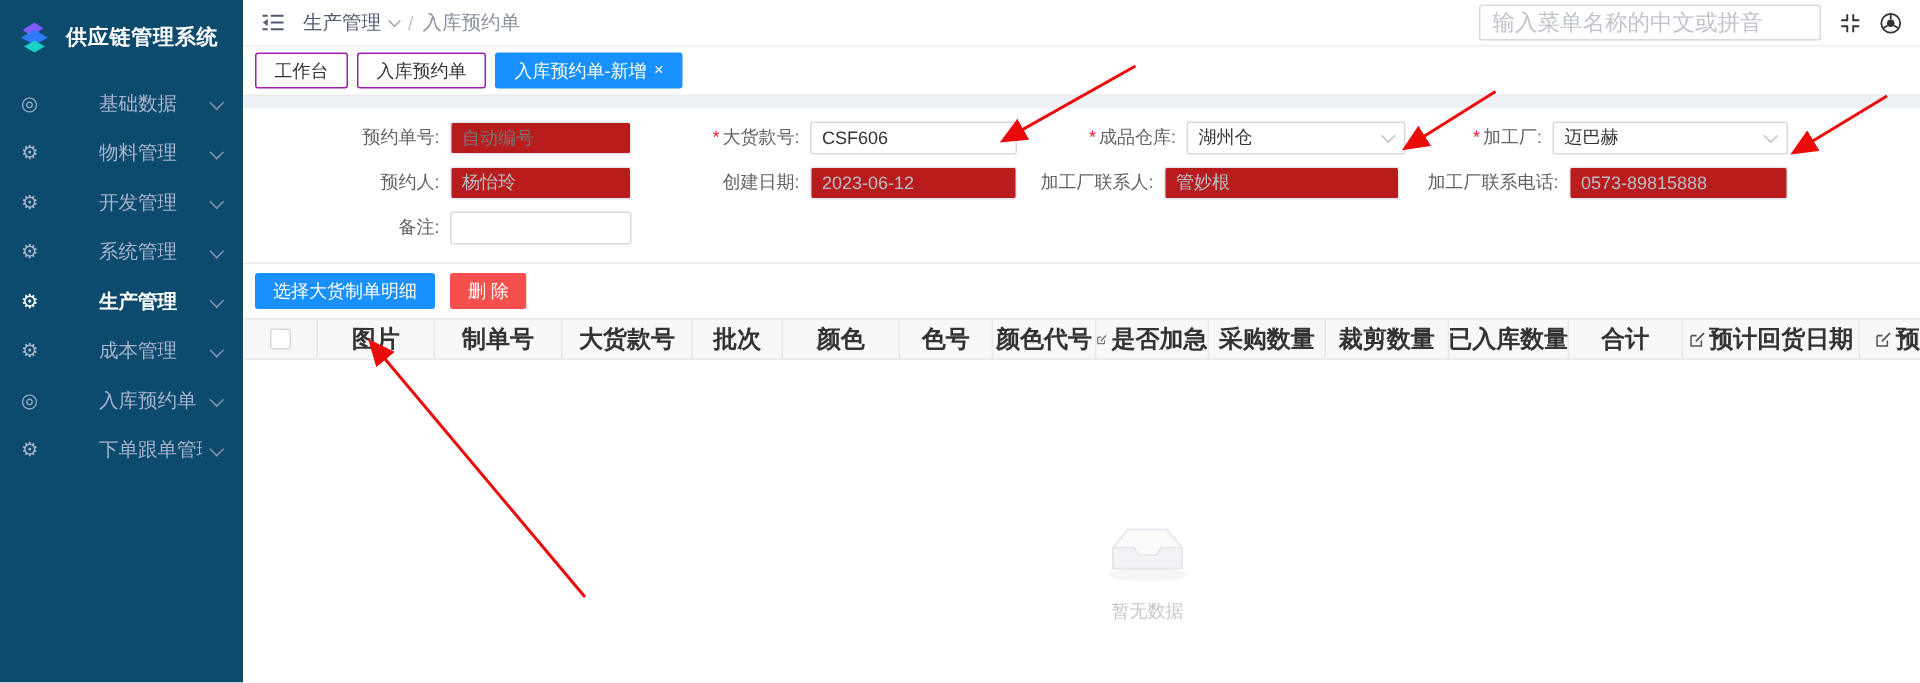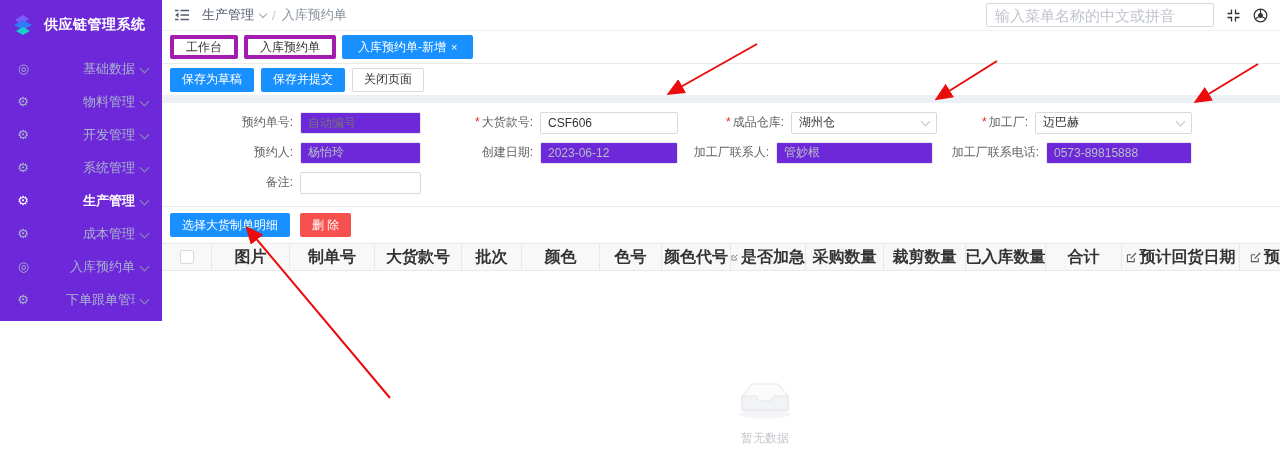--- a/index.html
+++ b/index.html
@@ -1,21 +1,21 @@
 <!DOCTYPE html>
 <html><head>
 <meta charset="utf-8">
 <style>
   * { margin:0; padding:0; box-sizing:border-box; }
   html,body { width:1280px; height:455px; }
   body { position:relative; overflow:hidden; background:#fff;
          font-family:"Liberation Sans","DejaVu Sans",sans-serif; font-size:12px; color:#333; }
 
   
-  .sidebar { position:absolute; left:0; top:0; width:162px; height:321px; background:#6d28d9; z-index:2;text-align:right; }
+  .sidebar { position:absolute; left:0; top:0; width:162px; height:455px; background:#0c4a6e; z-index:2; }
   .logo-row { display:flex; align-items:center; gap:8px; padding:12px 10px 14px 10px; }
   .logo-title { color:#fff; font-size:14px; font-weight:bold; letter-spacing:0.5px; white-space:nowrap; }
   .menu-item { display:flex; align-items:center; height:33px; padding:0 14px; color:#a9b4cd; cursor:pointer; font-size:13px; }
   .menu-item .mi-icon { width:15px; font-size:13px; margin-right:9px; color:#a9b4cd; }
   .menu-item .mi-label { flex:1; white-space:nowrap; overflow:hidden;margin-left:28px; }
   .menu-item.active { color:#ffffff; font-weight:bold; }
   .menu-item.active .mi-icon { color:#ffffff; }
   .chev { width:7px; height:7px; border-right:1.5px solid #8792ab; border-bottom:1.5px solid #8792ab;
           transform:rotate(45deg); margin-left:6px; flex:none; }
 
@@ -26,21 +26,21 @@
   .breadcrumb { display:flex; align-items:center; gap:6px; color:#515a6e; font-size:13px; margin-left:12px; }
   .bc-chev { width:6px; height:6px; border-right:1.3px solid #9aa3b5; border-bottom:1.3px solid #9aa3b5; transform:rotate(45deg); margin-top:-3px; }
   .bc-sep { color:#c0c4cc; }
   .topbar-right { margin-left:auto; display:flex; align-items:center; gap:12px; }
   .menu-search { width:228px; height:24px; border:1px solid #d9d9d9; border-radius:2px; padding:0 8px; font-size:15px; color:#333;
                  font-family:"Liberation Sans","DejaVu Sans",sans-serif; outline:none; }
   .menu-search::placeholder { color:#c0c4cc; }
   .tb-icon { display:flex; align-items:center; cursor:pointer; }
 
   .tabbar { height:33px; border-bottom:1px solid #ebebeb; display:flex; align-items:center; gap:6px; padding:0 8px; }
-  .tab { height:24px; display:flex; align-items:center; padding:0 12px; border:4px solid #a21caf; border-radius:2px;
+  .tab { height:24px; display:flex; align-items:center; padding:0 12px; border:1px solid #a21caf; border-radius:2px;
          background:#fff; color:#333; cursor:pointer; white-space:nowrap; }
   .tab.active { background:#1890ff; border-color:#1890ff; color:#fff; }
   .tab .tab-close { margin-left:5px; font-size:11px; line-height:1; }
 
   .actionbar { height:31px; display:flex; align-items:center; gap:7px; padding:0 8px; }
   .btn { height:24px; display:inline-flex; align-items:center; padding:0 11px; border-radius:2px; font-size:12px;
          cursor:pointer; border:1px solid transparent; white-space:nowrap; }
   .btn-primary { background:#1890ff; color:#fff; }
   .btn-default { background:#fff; color:#333; border-color:#d9d9d9; }
   .btn-danger { background:#f5504e; color:#fff; }
@@ -48,21 +48,21 @@
   .gray-strip { height:8px; background:#edf0f4; }
 
   
   .form { padding:7px 0 5px; }
   .form-row { display:flex; align-items:center; height:25px; margin-bottom:5px; }
   .fg { display:flex; align-items:center; }
   .fg-label { color:#606266; text-align:right; white-space:nowrap; padding-right:7px; }
   .req { color:#f5222d; margin-right:2px; }
   .inp { height:22px; border:1px solid #d9d9d9; border-radius:2px; padding:0 7px; font-size:12px; color:#333; outline:none;
          font-family:"Liberation Sans","DejaVu Sans",sans-serif; background:#fff; width:100%; }
-  .inp:disabled, .inp.disabled { background:#6d28d9; color:#b9bec7; border-color:#e4e7ed; }
+  .inp:disabled, .inp.disabled { background:#b91c1c; color:#b9bec7; border-color:#e4e7ed; }
   .sel { height:22px; border:1px solid #d9d9d9; border-radius:2px; padding:0 7px; display:flex; align-items:center;
          background:#fff; color:#333; cursor:pointer; }
   .sel .sel-val { flex:1; }
   .sel .sel-chev { width:7px; height:7px; border-right:1.4px solid #c0c4cc; border-bottom:1.4px solid #c0c4cc;
                    transform:rotate(45deg); margin-top:-3px; }
   .w-l1 { width:138px; } .w-i1 { width:121px; }
   .w-l2 { width:119px; } .w-i2 { width:138px; }
   .w-l3 { width:98px;  } .w-i3 { width:157px; }
   .w-l4 { width:113px; } .w-i4 { width:146px; }
 
@@ -181,25 +181,20 @@
     </div>
     <div class="tab">
       <span>入库预约单</span>
     </div>
     <div class="tab active">
       <span>入库预约单-新增</span>
       <span class="tab-close">×</span>
     </div>
   </div>
 
-  <div class="actionbar">
-    <button class="btn btn-primary">保存为草稿</button>
-    <button class="btn btn-primary">保存并提交</button>
-    <button class="btn btn-default">关闭页面</button>
-  </div>
 
   <div class="gray-strip"></div>
 
   <div class="form">
     <div class="form-row">
       <div class="fg">
         <span class="fg-label w-l1">预约单号:</span>
         <input class="inp w-i1 disabled" disabled="" placeholder="自动编号" style="">
       </div>
       <div class="fg">

